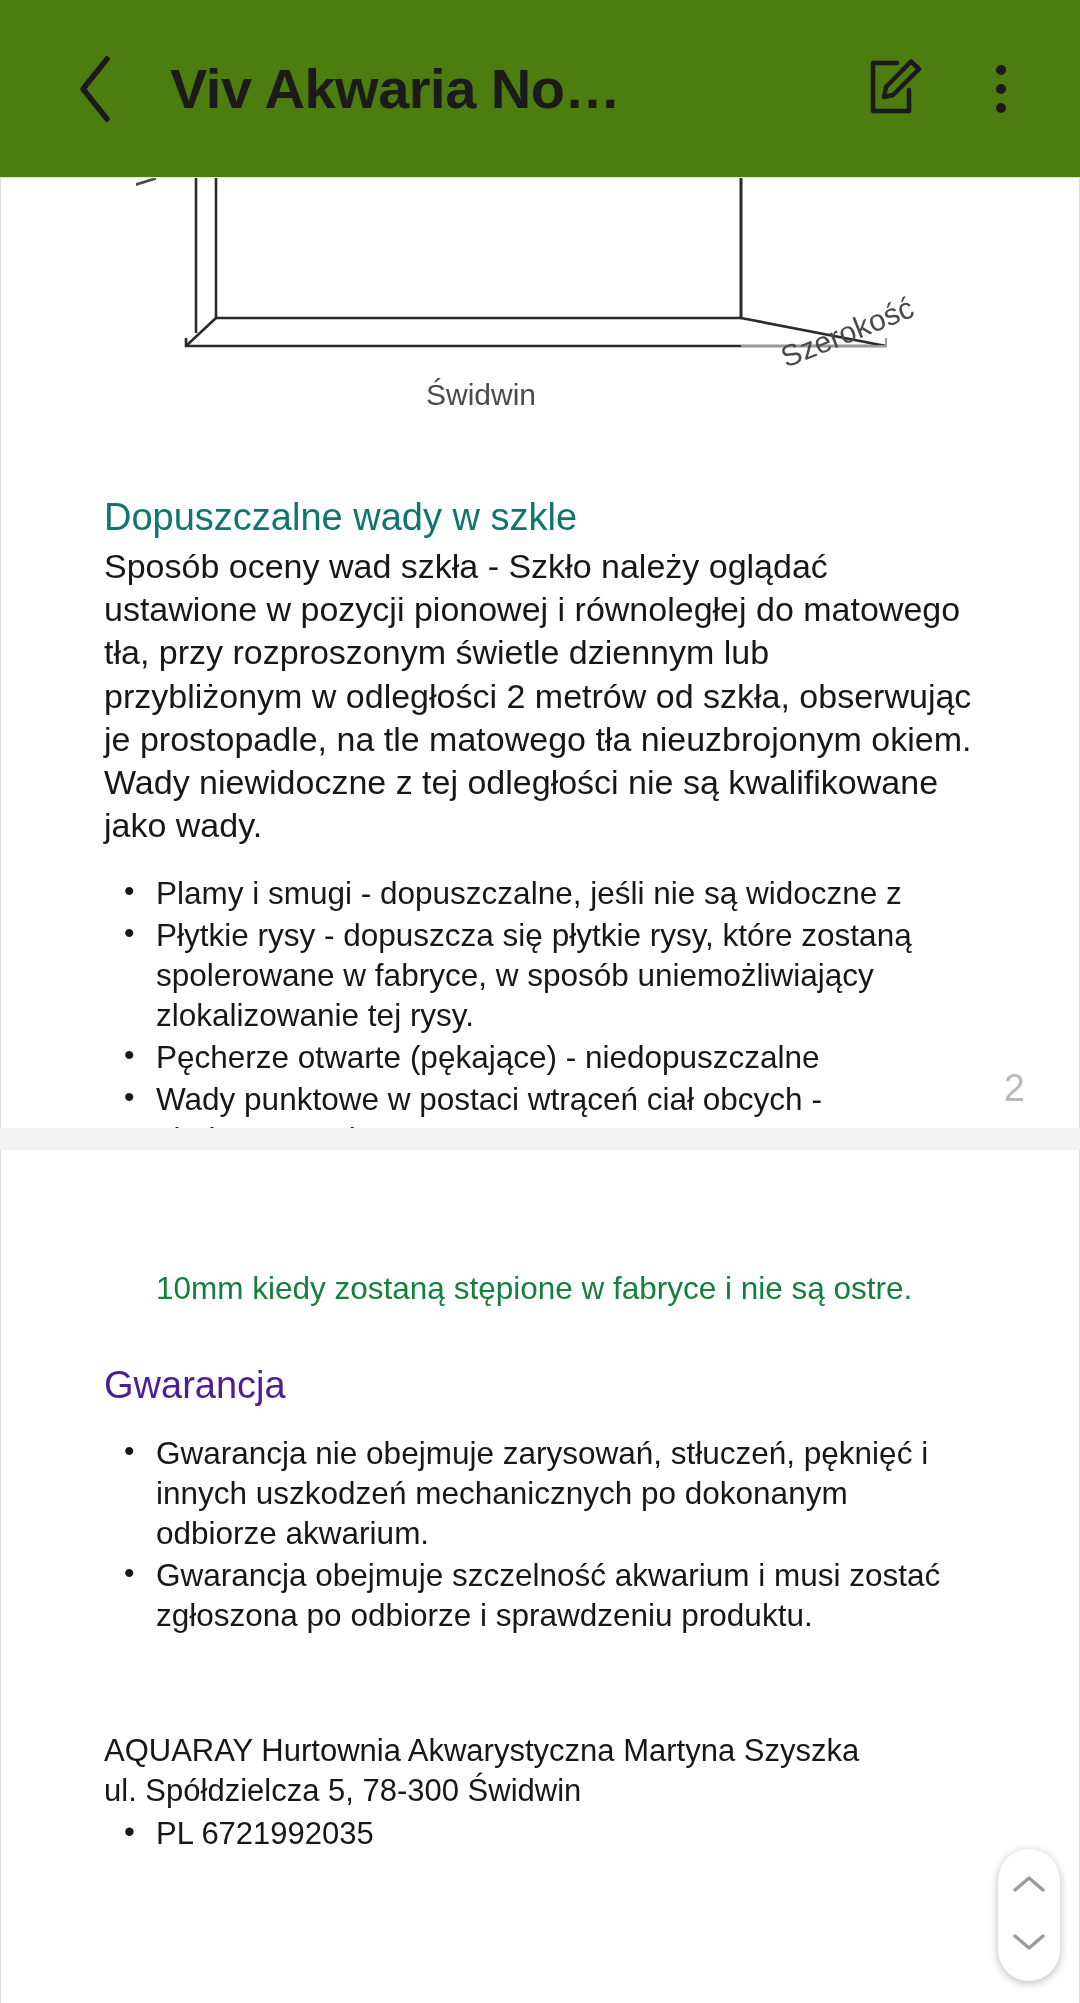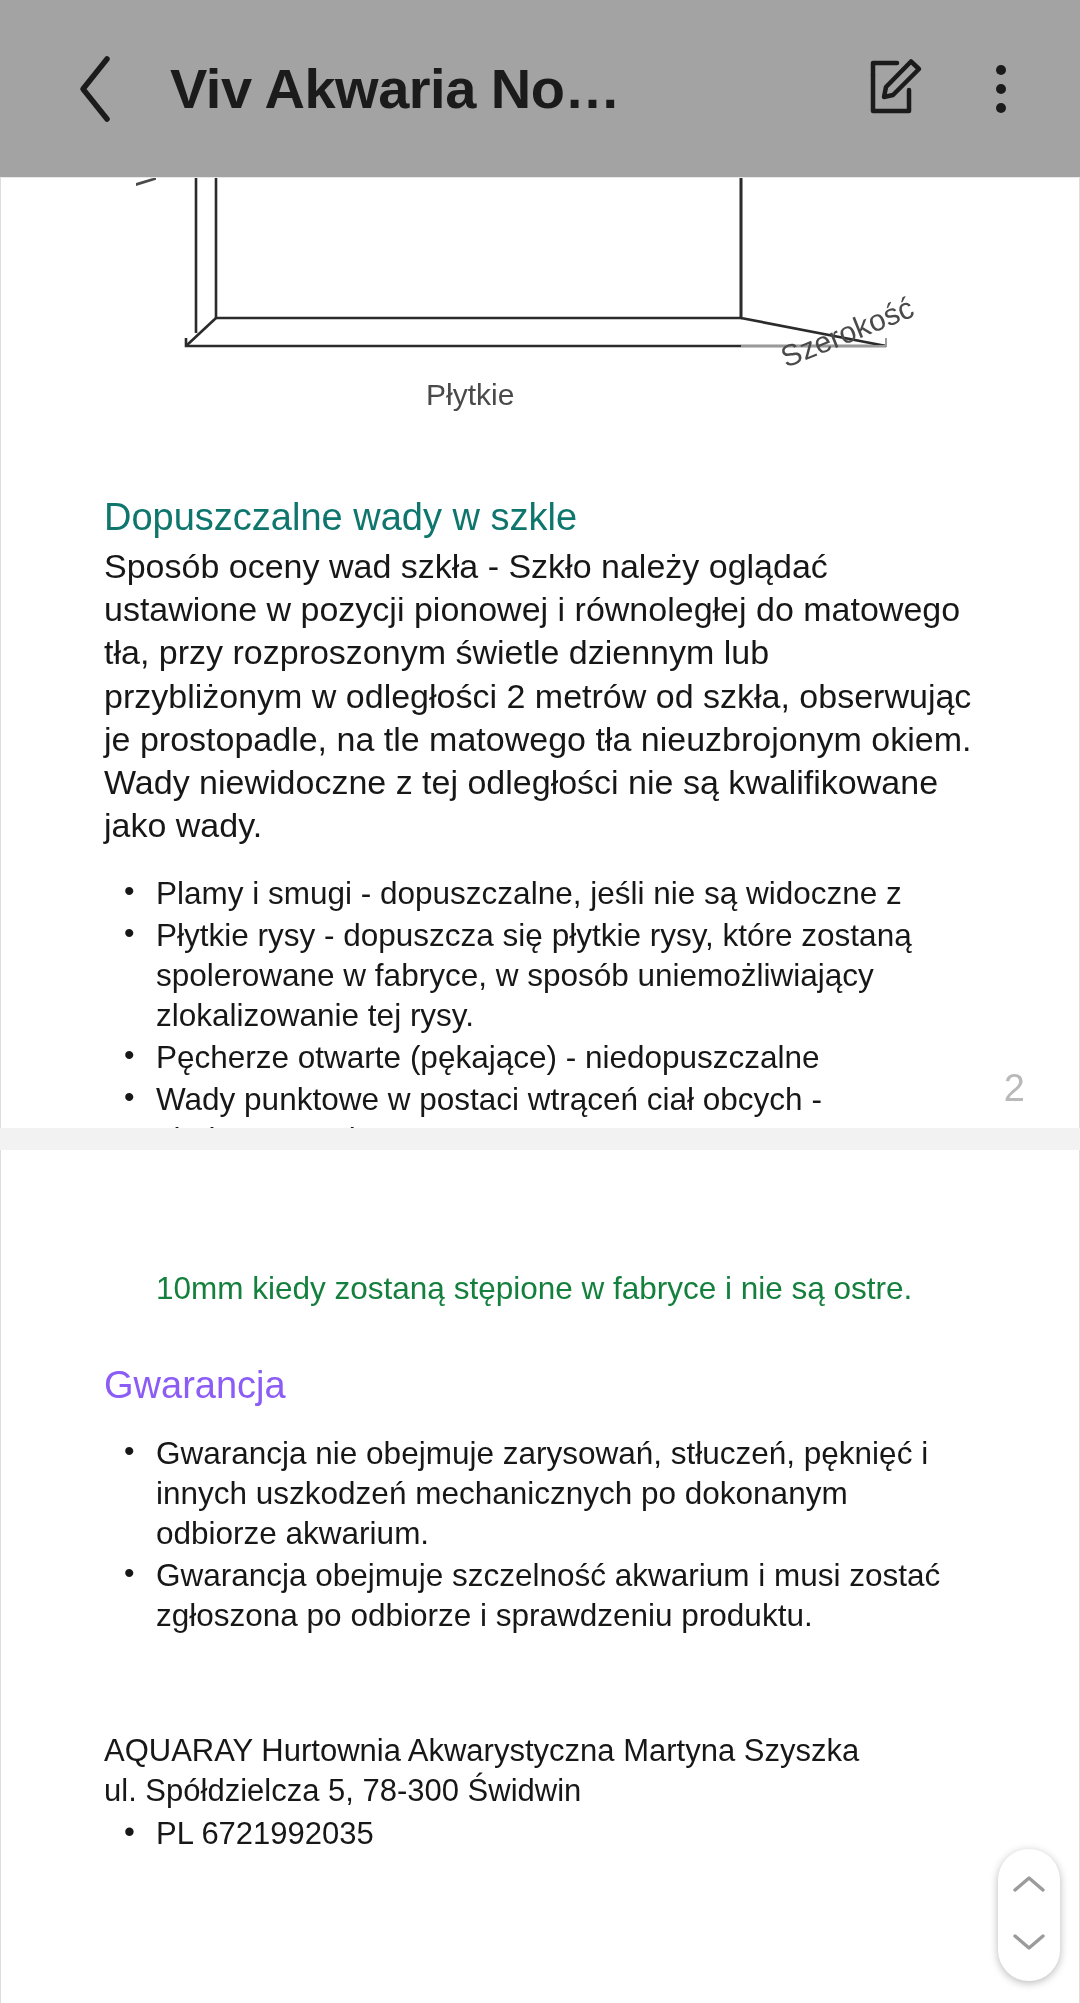--- a/index.html
+++ b/index.html
@@ -16,21 +16,21 @@
     height: 2003px;
     position: relative;
     background: #f2f2f2;
     display: flex;
     flex-direction: column;
   }
 
   
   .appbar {
     height: 178px;
-    background: #a3a3a3;
+    background: #4d7c0f;
     display: flex;
     align-items: center;
     padding: 0 40px 0 60px;
     flex: 0 0 auto;
     border-bottom: 1px solid #e8e8e8;
   }
   .back-btn {
     width: 72px;
     height: 72px;
     display: flex;
@@ -173,21 +173,21 @@
   .p2-pad { padding: 118px 103px 0 103px; }
   .p2-line {
     font-size: 31.5px;
     color: #15803d;
     padding-left: 52px;
     line-height: 1.27;
   }
   h2.gwarancja {
     font-size: 38px;
     font-weight: 400;
-    color: #8b5cf6;
+    color: #4c1d95;
     margin-top: 56px;
     margin-bottom: 4px;
   }
   .footer-block {
     margin-top: 96px;
     font-size: 31px;
     line-height: 1.3;
     color: #171717;
   }
   .footer-block .ul-foot {
@@ -283,21 +283,21 @@
 
             <path d="M740 0 L740 140"></path>
 
             <path d="M195 0 L195 155"></path>
           </g>
           <g stroke="#9a9a9a" fill="none" stroke-width="2">
             <path d="M740 168 L885 168 L885 160"></path>
           </g>
         </svg>
         <div class="dim-label lbl-wysokosc">Wysokość</div>
-        <div class="dim-label lbl-dlugosc">Płytkie</div>
+        <div class="dim-label lbl-dlugosc">Świdwin</div>
         <div class="dim-label lbl-szerokosc">Szerokość</div>
       </div>
 
       <div class="doc-body">
         <h2 class="sec-title">Dopuszczalne wady w szkle</h2>
         <p class="para">Sposób oceny wad szkła - Szkło należy oglądać ustawione w pozycji pionowej i równoległej do matowego tła, przy rozproszonym świetle dziennym lub przybliżonym w odległości 2 metrów od szkła, obserwując je prostopadle, na tle matowego tła nieuzbrojonym okiem. Wady niewidoczne z tej odległości nie są kwalifikowane jako wady.</p>
 
         <ul class="bullets">
           <li>Plamy i smugi - dopuszczalne, jeśli nie są widoczne z</li>
           <li>Płytkie rysy - dopuszcza się płytkie rysy, które zostaną spolerowane w fabryce, w sposób uniemożliwiający zlokalizowanie tej rysy.</li>

